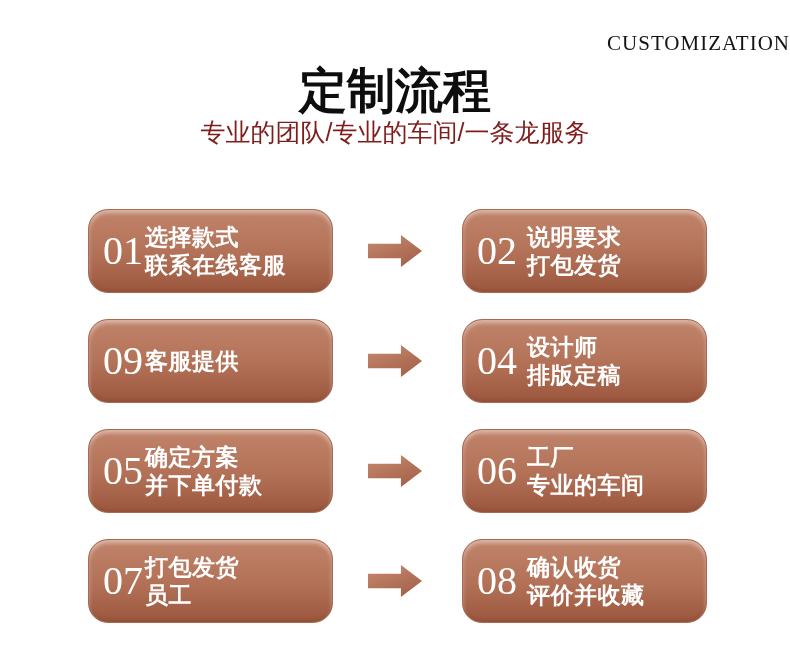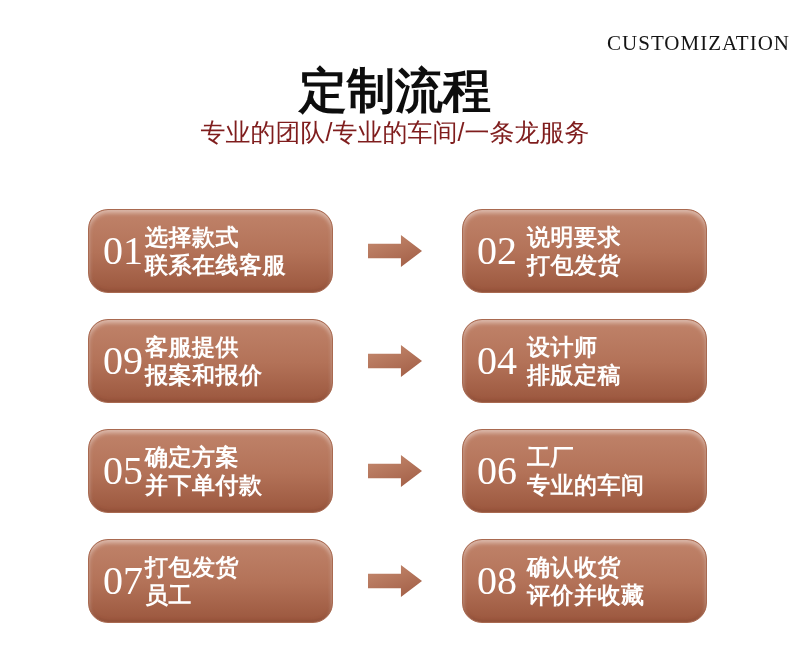--- a/index.html
+++ b/index.html
@@ -126,21 +126,20 @@
           <div>打包发货</div>
         </div>
       </div>
     </div>
 
     <div class="flow-row">
       <div class="step left">
         <div class="step-number">09</div>
         <div class="step-text">
           <div>客服提供</div>
-          <div>报案和报价</div>
         </div>
       </div>
       <div class="arrow"></div>
       <div class="step right">
         <div class="step-number">04</div>
         <div class="step-text">
           <div>设计师</div>
           <div>排版定稿</div>
         </div>
       </div>

